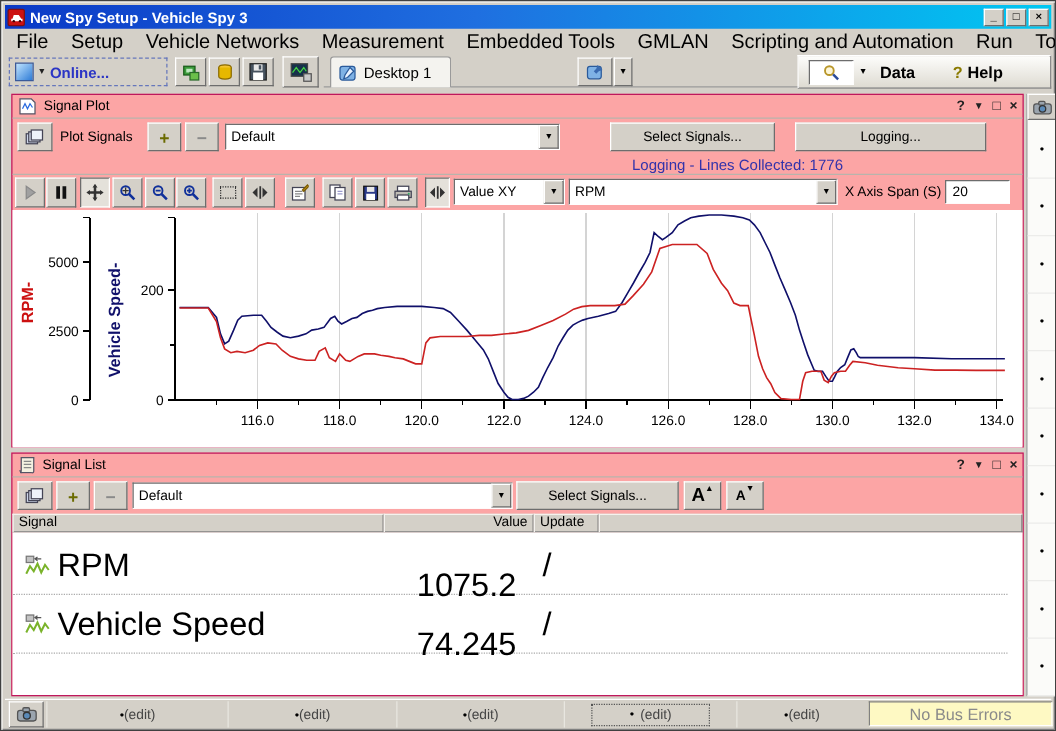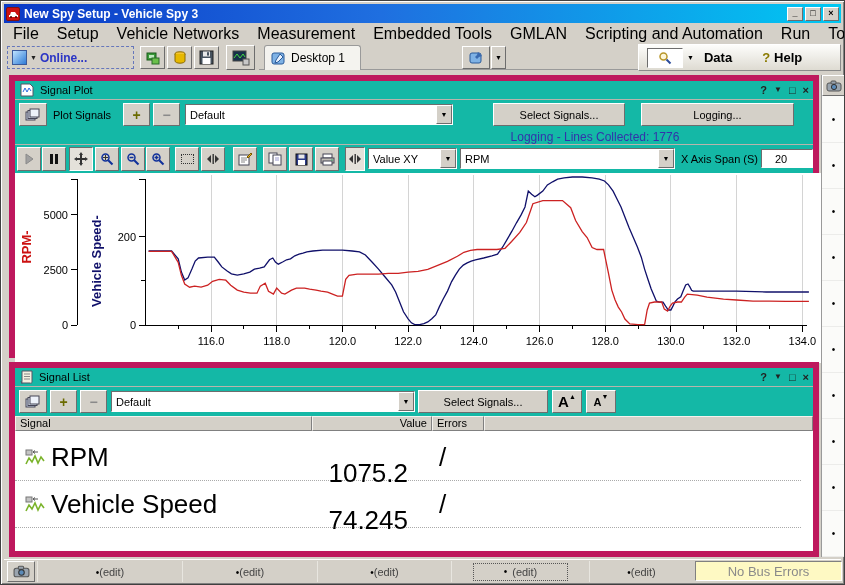--- a/index.html
+++ b/index.html
@@ -45,21 +45,21 @@
   #datapanel .helplbl{font-size:13px;font-weight:bold;}
   
   .btn{background:#d4d0c8;border:1px solid;border-color:#fff #6d6d6d #6d6d6d #fff;
     font-size:11px;display:flex;align-items:center;justify-content:center;position:absolute;}
   .btn.pressed{border-color:#6d6d6d #fff #fff #6d6d6d;background:#e4e1da;}
   .combo{position:absolute;background:#fff;border:1px solid;border-color:#6d6d6d #fff #fff #6d6d6d;
     display:flex;align-items:center;}
   .combo .val{flex:1;font-size:11px;padding:0 4px;white-space:nowrap;overflow:hidden;}
   .combo .cbtn{width:16px;align-self:stretch;background:#d4d0c8;border:1px solid;
     border-color:#fff #6d6d6d #6d6d6d #fff;font-size:7px;display:flex;align-items:center;justify-content:center;color:#000;}
-  .panel{position:absolute;background:#14b8a6;border:6px solid #be185d;}
+  .panel{position:absolute;background:#fca5a5;border:1px solid #be185d;}
   .ptitle{position:absolute;left:0;top:0;right:0;height:19px;display:flex;align-items:center;
     border-bottom:1px solid #b8b4ac;padding:0 4px;gap:5px;}
   .ptitle .t{font-size:11px;color:#000;}
   .pctrls{margin-left:auto;display:flex;gap:7px;align-items:center;}
   .pctrls span{font-size:11px;font-weight:bold;color:#222;line-height:1;}
   .toolrow{position:absolute;left:0;top:20px;right:0;height:27px;}
   .lblsm{font-size:11px;position:absolute;white-space:nowrap;}
   .plusglyph{color:#6b6b00;font-weight:bold;font-size:14px;}
   .minusglyph{color:#8a8a8a;font-weight:bold;font-size:14px;}
   #plotstatus{position:absolute;left:420px;top:49px;width:320px;text-align:center;
@@ -324,21 +324,21 @@
       </div>
       <div class="combo" style="left:353px;top:3px;width:89px;height:21px">
         <span class="val">Value XY</span>
         <span class="cbtn">▼</span>
       </div>
       <div class="combo" style="left:445px;top:3px;width:215px;height:21px">
         <span class="val">RPM</span>
         <span class="cbtn">▼</span>
       </div>
       <span class="lblsm" style="left:666px;top:8px">X Axis Span (S)</span>
-      <input style="position: absolute; left: 746px; top: 4px; width: 52px; height: 19px; border-width: 1px; border-style: solid; border-image: initial; border-color: rgb(109, 109, 109) rgb(255, 255, 255) rgb(255, 255, 255) rgb(109, 109, 109); font-size: 11px; padding: 0px 13px;" value="20">
+      <input style="position: absolute; left: 746px; top: 4px; width: 52px; height: 19px; border-width: 1px; border-style: solid; border-image: initial; border-color: rgb(109, 109, 109) rgb(255, 255, 255) rgb(255, 255, 255) rgb(109, 109, 109); font-size: 11px; padding: 0px 5px;" value="20">
     </div>
 
     <div id="plotarea">
       <svg id="plot-svg" width="808" height="190">
           <line x1="196" y1="2" x2="196" y2="152" stroke="#d4d4d4" stroke-width="1" shape-rendering="crispEdges"></line>
           <line x1="261.7" y1="2" x2="261.7" y2="152" stroke="#d4d4d4" stroke-width="1" shape-rendering="crispEdges"></line>
           <line x1="327.4" y1="2" x2="327.4" y2="152" stroke="#d4d4d4" stroke-width="1" shape-rendering="crispEdges"></line>
           <line x1="393.1" y1="2" x2="393.1" y2="152" stroke="#d4d4d4" stroke-width="1" shape-rendering="crispEdges"></line>
           <line x1="458.8" y1="2" x2="458.8" y2="152" stroke="#d4d4d4" stroke-width="1" shape-rendering="crispEdges"></line>
           <line x1="524.5" y1="2" x2="524.5" y2="152" stroke="#d4d4d4" stroke-width="1" shape-rendering="crispEdges"></line>
@@ -443,21 +443,21 @@
           <span style="font-size:7px;margin-top:-10px">▲</span>
       </div>
       <div class="btn" style="left:571px;top:2px;width:30px;height:23px">
         <span style="font-weight:bold;font-size:11px">A</span>
           <span style="font-size:7px;margin-top:-10px">▼</span>
       </div>
     </div>
     <div id="sl-header">
       <div class="hcell" style="left:0;width:297px">Signal</div>
       <div class="hcell" style="left:297px;width:120px;text-align:right">Value</div>
-      <div class="hcell" style="left:417px;width:52px">Errors</div>
+      <div class="hcell" style="left:417px;width:52px">Update</div>
       <div class="hcell" style="left:469px;right:0"></div>
     </div>
     <div id="sl-rows">
       <div class="sigrow" style="top:4px">
         <svg class="ric" width="20" height="20" viewBox="0 0 20 20">
             <rect x="1" y="2" width="6" height="5" fill="#c4c4c4" stroke="#777"></rect>
             <path d="M13 4H8M10 2.5L8 4l2 1.5" stroke="#555" fill="none"></path>
             <polyline points="1,16 4,10 7,14 10,8 13,15 16,9 19,13" stroke="#7ab32a" stroke-width="1.6" fill="none"></polyline>
           </svg>
         <span class="nm">RPM</span>

